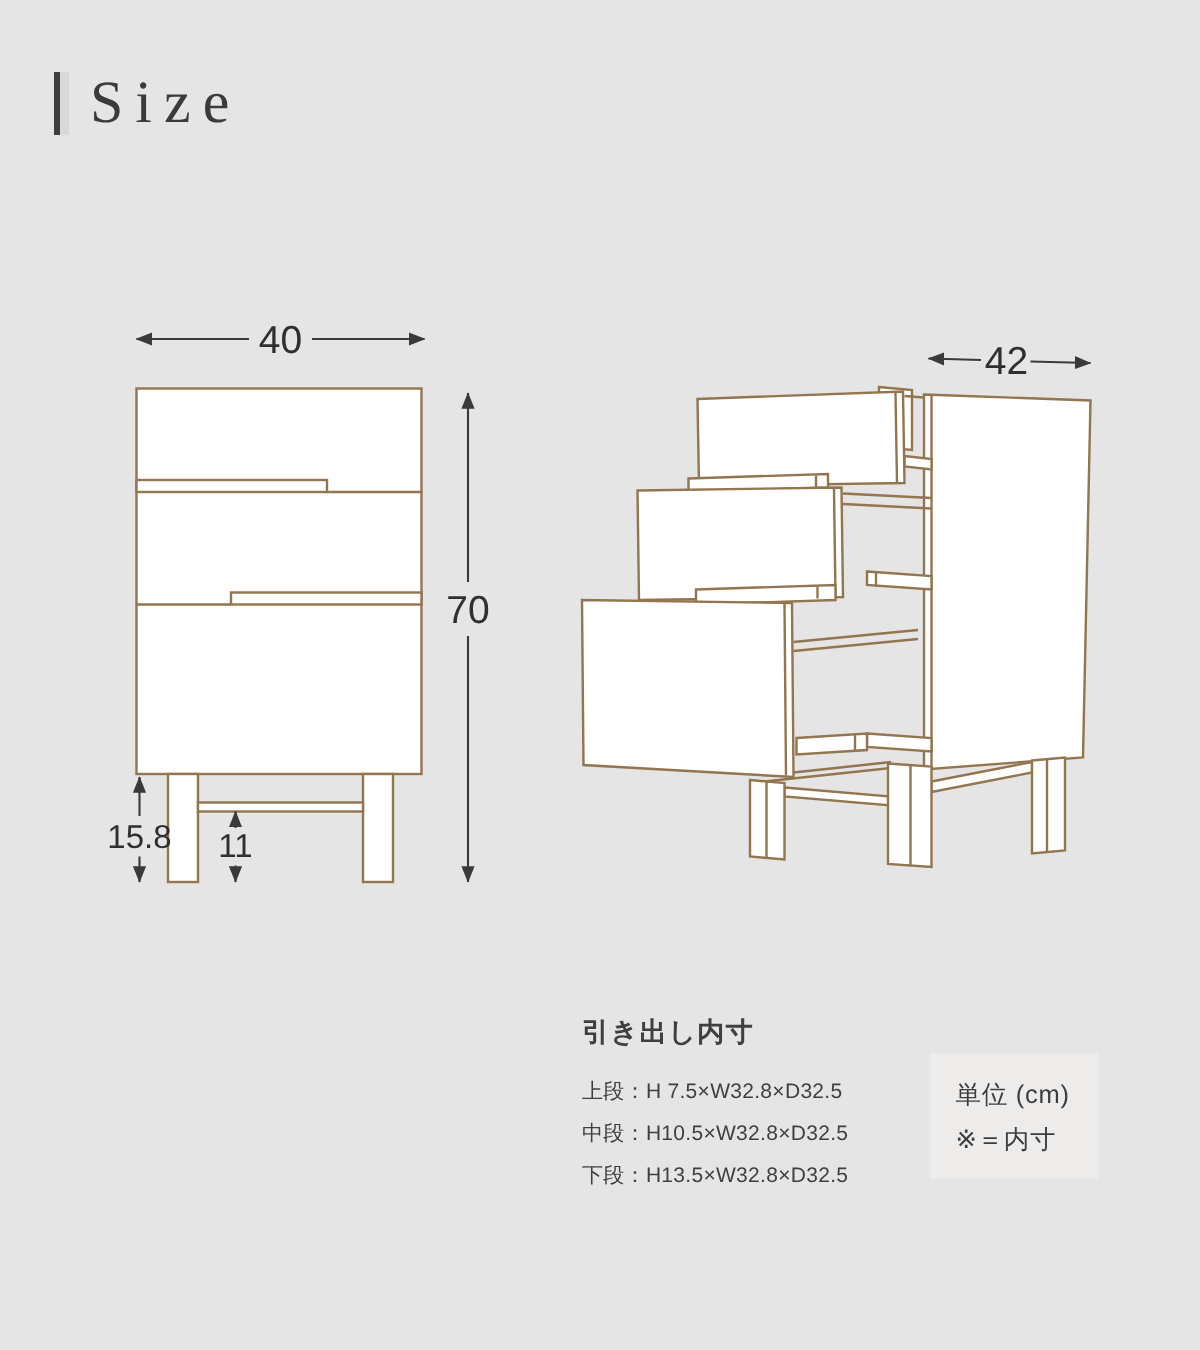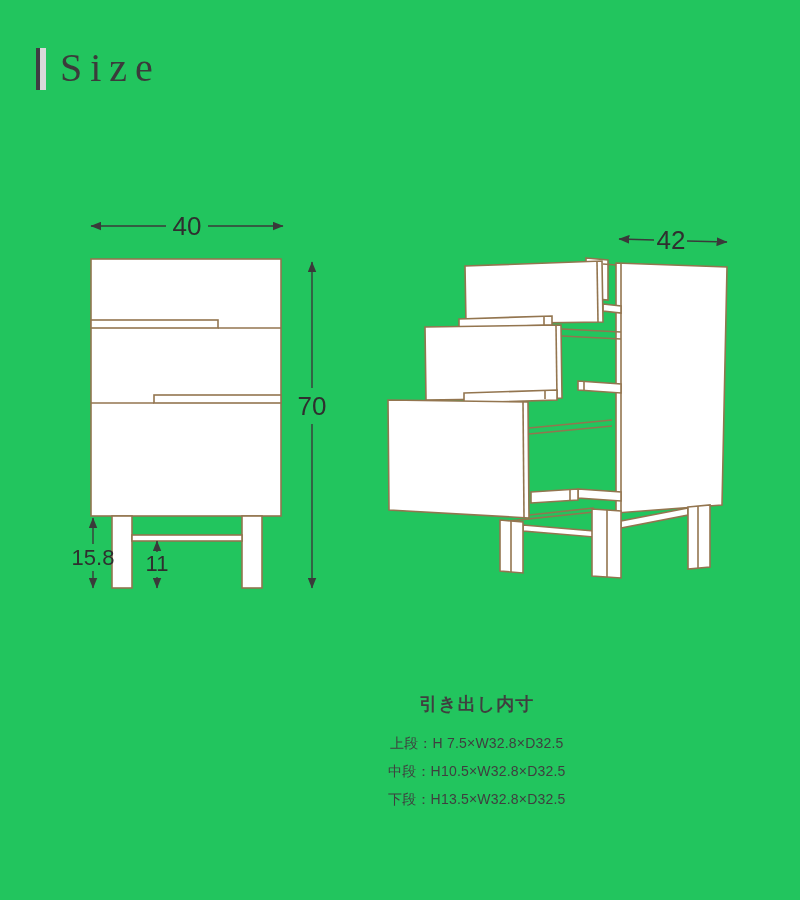--- a/index.html
+++ b/index.html
@@ -1,43 +1,42 @@
 <!DOCTYPE html>
 <html><head>
 <meta charset="utf-8">
 <style>
   * { margin: 0; padding: 0; box-sizing: border-box; }
   html, body { background: #ffffff; }
   .canvas {
     position: relative;
     width: 800px;
     height: 900px;
-    background: #22c55e;
+    background: #e5e5e5;
     overflow: hidden;
     font-family: "Liberation Sans", "DejaVu Sans", sans-serif;
   }
   .header { position: absolute; left: 36px; top: 46px; display: flex; align-items: flex-start; }
   .accent-bar { display: flex; width: 10px; height: 42px; margin-right: 14px; margin-top: 2px; }
   .accent-bar .dark  { width: 4px; height: 100%; background: #3e3d42; }
   .accent-bar .light { width: 6px; height: 100%; background: #d9d9d9; }
   .page-title {
     font-family: "Liberation Serif", "DejaVu Serif", serif;
     font-weight: 400;
     font-size: 40px;
     line-height: 44px;
     letter-spacing: 8px;
     color: #3b3b3b;
   }
   svg.diagram { position: absolute; left: 0; top: 0; }
   .specs {
     position: absolute;
     left: 388px;
-    top: 692px;
+    top: 676px;
     color: #3f3f3f;
-    text-align: center;
   }
   .specs .heading {
     font-size: 18px;
     font-weight: 600;
     letter-spacing: 1px;
     margin-bottom: 13px;
   }
   .specs .row {
     font-size: 14px;
     font-weight: 500;
@@ -167,14 +166,18 @@
     </g>
   </svg>
 
   <div class="specs">
     <div class="heading">引き出し内寸</div>
     <div class="row">上段：H 7.5×W32.8×D32.5</div>
     <div class="row">中段：H10.5×W32.8×D32.5</div>
     <div class="row">下段：H13.5×W32.8×D32.5</div>
   </div>
 
+  <div class="unit-note">
+    <div class="line">単位 (cm)</div>
+    <div class="line">※＝内寸</div>
+  </div>
 
 </div>
 
 </body></html>

